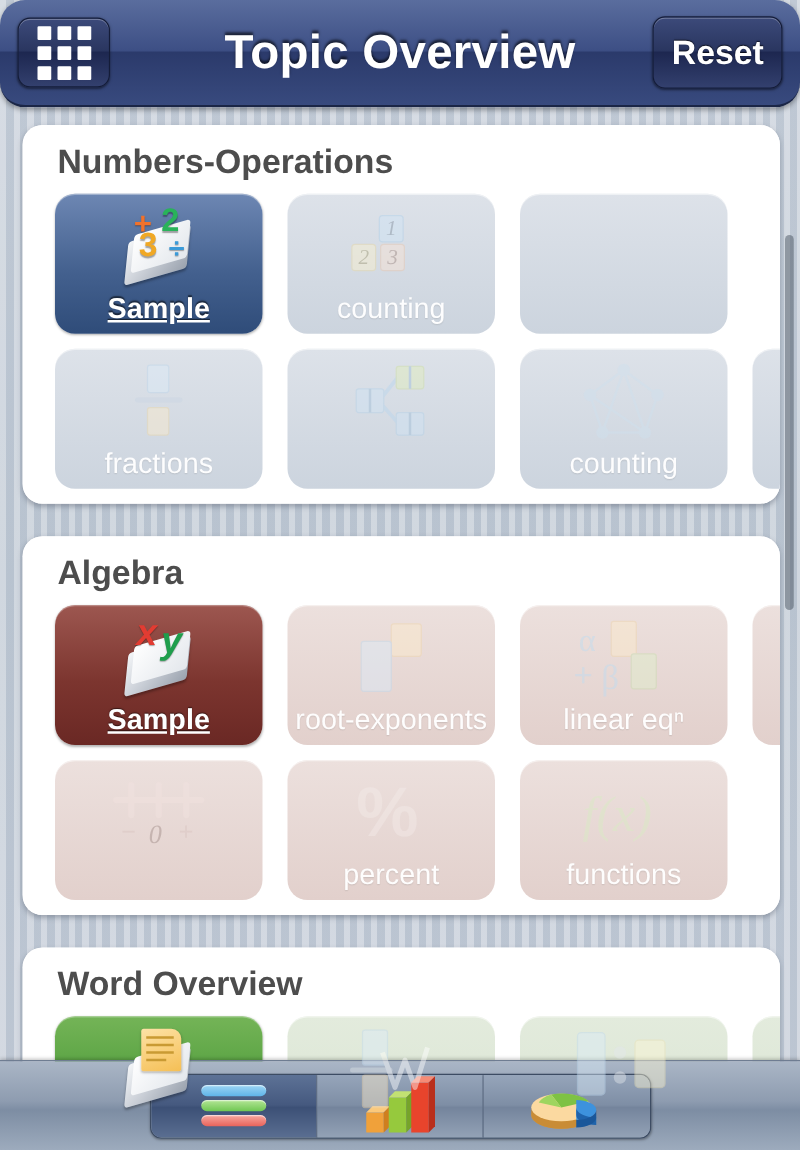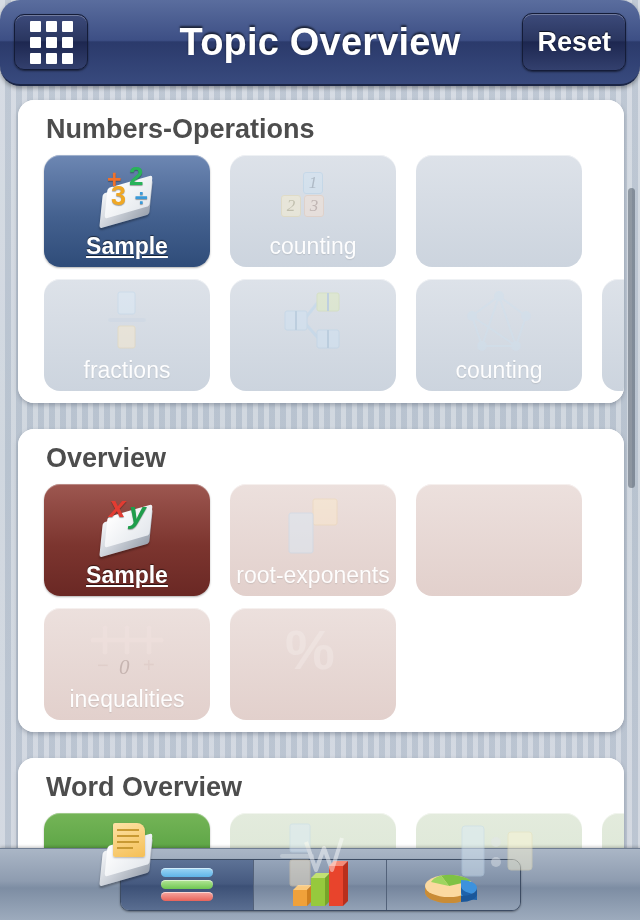--- a/index.html
+++ b/index.html
@@ -287,21 +287,21 @@
         <div class="tile dim fam-num">
           <span class="art">
             
           </span>
 
         </div>
       </div>
     </div>
 
     <div class="section">
-      <div class="section-title">Overview</div>
+      <div class="section-title">Algebra</div>
 
       <div class="tile-row">
         <div class="tile active maroon">
           <span class="art">
             <span class="book">
               <span class="cover"></span>
                 <span class="page"></span>
               <span class="sym" style="left:14px;top:-8px;color:#e23c32;font-size:30px;font-style:italic;">x</span>
               <span class="sym" style="left:34px;top:-2px;color:#1f9e4c;font-size:30px;font-style:italic;">y</span>
             </span>
@@ -312,20 +312,32 @@
         <div class="tile dim fam-alg">
           <span class="art">
             <svg width="60" height="58" viewBox="0 0 60 58">
               <rect x="30" y="2" width="24" height="26" rx="2" fill="#fdeacb" stroke="#f0d6a9"></rect>
               <rect x="6" y="16" width="24" height="40" rx="2" fill="#d9ebfa" stroke="#bdd9f0"></rect>
             </svg>
           </span>
           <span class="label">root-exponents</span>
         </div>
 
+        <div class="tile dim fam-alg">
+          <span class="art">
+            <svg width="84" height="58" viewBox="0 0 84 58">
+              <text x="6" y="24" font-family="Liberation Serif, serif" font-size="26" fill="#bcdcf2">α</text>
+              <rect x="32" y="0" width="20" height="28" rx="2" fill="#fdeacb" stroke="#f0d6a9"></rect>
+              <text x="2" y="52" font-family="Liberation Sans, sans-serif" font-size="26" fill="#bcdcf2">+</text>
+              <text x="24" y="54" font-family="Liberation Serif, serif" font-size="28" fill="#bcdcf2">β</text>
+              <rect x="48" y="26" width="20" height="28" rx="2" fill="#ddefc9" stroke="#c7e0ad"></rect>
+            </svg>
+          </span>
+          <span class="label">linear eqⁿ</span>
+        </div>
 
         <div class="tile dim fam-alg">
           <span class="art">
             
           </span>
 
         </div>
       </div>
 
       <div class="tile-row">
@@ -334,31 +346,39 @@
             <svg width="76" height="56" viewBox="0 0 76 56">
               <g stroke="#f2e2df" stroke-width="5" stroke-linecap="round">
                 <path d="M4 18 L72 18"></path>
                 <path d="M16 6 L16 30 M38 6 L38 30 M60 6 L60 30"></path>
               </g>
               <text x="8" y="50" font-size="20" fill="#d8c3bf" font-family="Liberation Sans, sans-serif">−</text>
               <text x="30" y="52" font-size="21" fill="#9e8a86" font-family="Liberation Serif, serif" font-style="italic">0</text>
               <text x="54" y="50" font-size="20" fill="#d8c3bf" font-family="Liberation Sans, sans-serif">+</text>
             </svg>
           </span>
-          <span class="label">inequalities</span>
         </div>
 
         <div class="tile dim fam-alg">
           <span class="art">
             <svg width="60" height="58" viewBox="0 0 60 58">
               <text x="2" y="48" font-family="Liberation Sans, sans-serif" font-size="56" font-weight="bold" fill="#f3ebe9">%</text>
             </svg>
           </span>
-        </div>
-
+          <span class="label">percent</span>
+        </div>
+
+        <div class="tile dim fam-alg">
+          <span class="art">
+            <svg width="74" height="58" viewBox="0 0 74 58">
+              <text x="4" y="44" font-family="Liberation Serif, serif" font-size="40" font-style="italic" fill="#d8ecc3">f(x)</text>
+            </svg>
+          </span>
+          <span class="label">functions</span>
+        </div>
       </div>
     </div>
 
     <div class="section">
       <div class="section-title">Word Overview</div>
 
       <div class="tile-row">
         <div class="tile active green">
           <span class="art">
             <span class="book">

